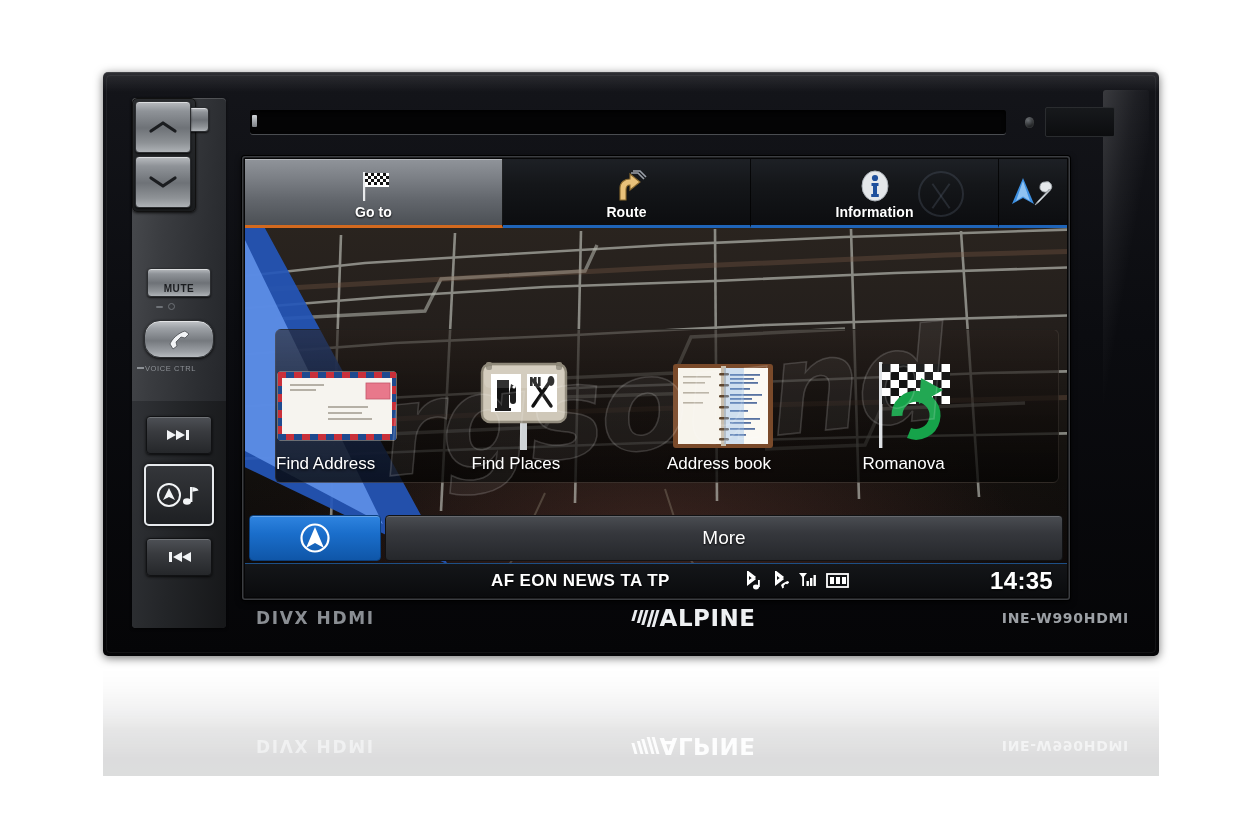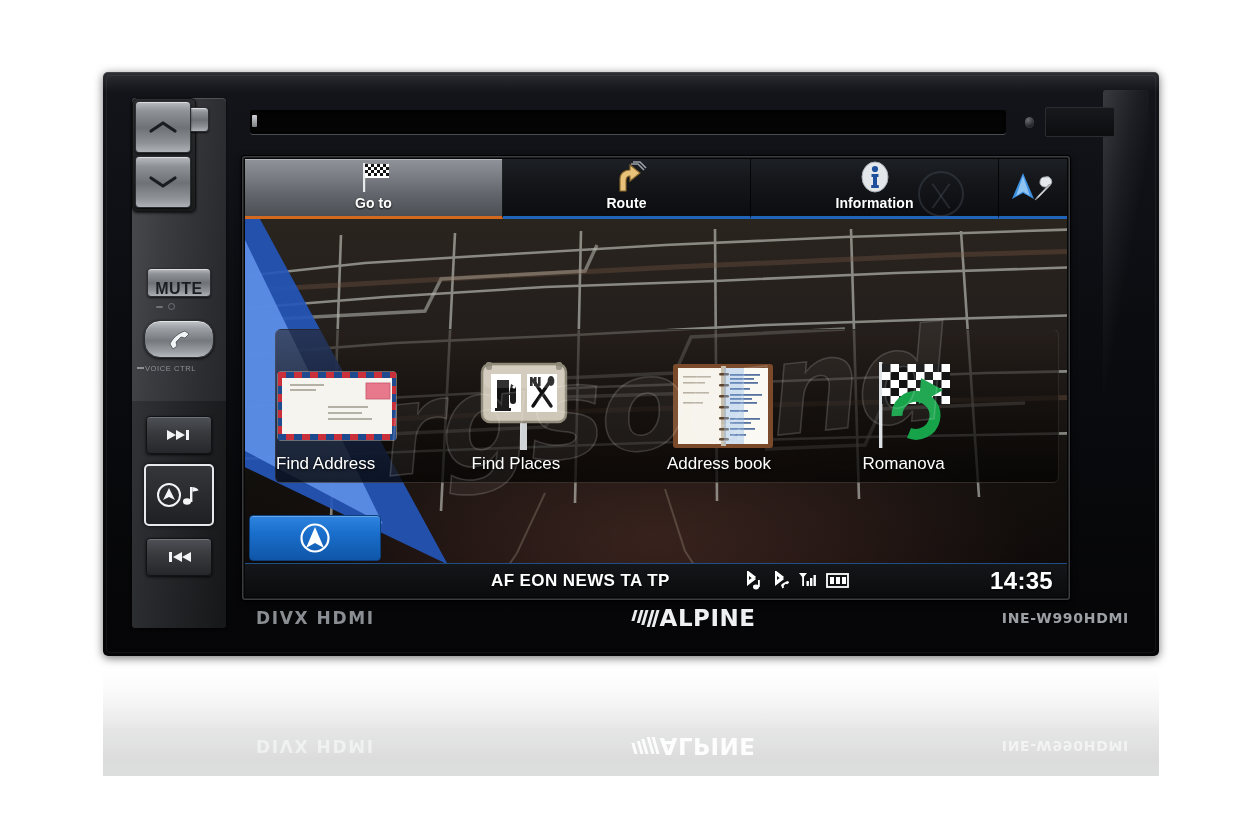--- a/index.html
+++ b/index.html
@@ -76,21 +76,21 @@
   #btn-eject { left:17px; top:9px; width:60px; height:25px; }
   
   #rocker { left:15px; top:46px; width:64px; height:114px;
             border-radius:5px; border:1px solid #111;
             background:linear-gradient(180deg,#2a2c2f,#1a1c1e);
             box-shadow:0 1px 3px rgba(0,0,0,.8); }
   #btn-volup { position:absolute; left:3px; top:3px; width:56px; height:52px; }
   #btn-voldn { position:absolute; left:3px; top:58px; width:56px; height:52px; }
   
   #btn-mute { left:15px; top:170px; width:64px; height:29px; }
-  #btn-mute .glyph { font-size:16px; font-weight:bold; letter-spacing:.6px;margin-top:12px; }
+  #btn-mute .glyph { font-size:10px; font-weight:bold; letter-spacing:.6px;margin-top:12px; }
   
   .pwr-row { position:absolute; left:24px; top:205px; display:flex; gap:5px; align-items:center; }
   .pwr-dash { width:7px; height:2px; background:#6e7277; border-radius:1px; }
   .pwr-circ { width:7px; height:7px; border:1.3px solid #6e7277; border-radius:50%; }
   
   #btn-phone { left:12px; top:222px; width:70px; height:38px; border-radius:16px;
                background: linear-gradient(180deg,#c3c6ca 0%,#9da1a6 20%,#75797e 55%,#9b9fa4 85%,#b6babe 100%);
                border:1px solid #2b2d30;
                box-shadow: inset 0 1px 0 rgba(255,255,255,.55), 0 1px 3px rgba(0,0,0,.8); }
   #voice-lbl { left:13px; top:266px; }
@@ -158,21 +158,21 @@
     position:absolute; left:50%; top:312px; transform:translateX(-50%);
     width:62px; height:54px;
   }
 
   
   .tabbar {
     position:absolute; left:0; top:0; right:0; height:72px;
     display:flex; z-index:5;
   }
   .tab {
-    position:relative; height:60px;
+    position:relative; height:69px;
     display:flex; flex-direction:column; align-items:center; justify-content:flex-end;
     padding-bottom:5px; cursor:pointer;
     border-right:1px solid rgba(0,0,0,.75);
   }
   .tab-goto { width:258px;
     background:linear-gradient(180deg,#90949a 0%,#7c8086 28%,#62666c 62%,#4c5055 100%);
     border-bottom:3px solid #d2691e;
     box-shadow: inset 0 1px 0 rgba(255,255,255,.3);
   }
   .tab-dark {
@@ -703,20 +703,23 @@
           </div>
         </div>
 
         <div class="actionbar">
           <div class="act-nav">
             <svg width="34" height="34" viewBox="0 0 34 34">
               <circle cx="17" cy="17" r="13.5" fill="none" stroke="#fff" stroke-width="2.2"></circle>
               <polygon points="17,6 26,27 17,22 8,27" fill="#fff"></polygon>
             </svg>
           </div>
+          <div class="act-btn act-more">
+            <span>More</span>
+          </div>
         </div>
 
         <div class="statusbar">
           <div class="rds">AF EON NEWS TA TP</div>
           <div class="stat-icons">
             <svg width="19" height="20" viewBox="0 0 19 20">
               <path d="M6 3 L12.5 8 L6 13 L6 1 L12.5 6 L6 11" fill="none" stroke="#fff" stroke-width="2"></path>
               <ellipse cx="14" cy="16" rx="3" ry="2.4" fill="#fff"></ellipse>
               <rect x="16" y="9" width="1.8" height="7" fill="#fff"></rect>
             </svg>

